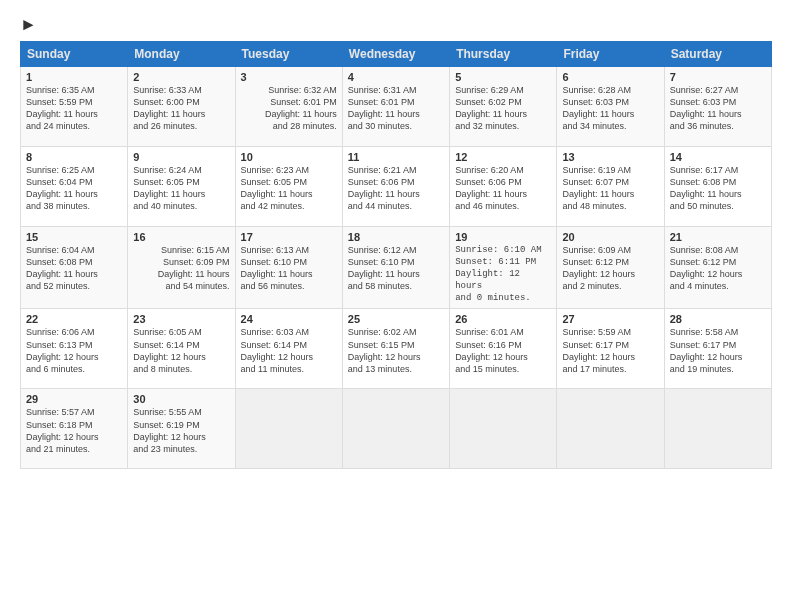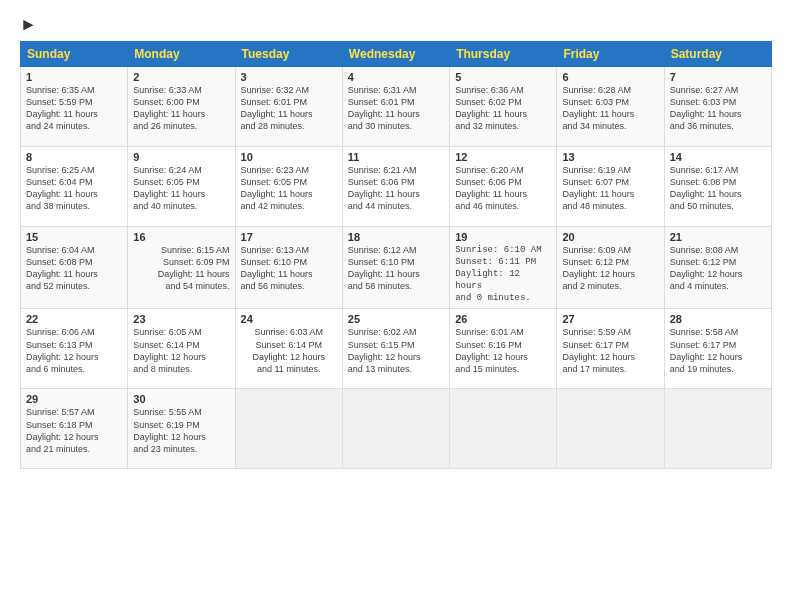--- a/index.html
+++ b/index.html
@@ -46,21 +46,21 @@
       color: #555;
       font-weight: normal;
     }
     .calendar {
       width: 100%;
       border-collapse: collapse;
       font-size: 10px;
     }
     .calendar thead tr th {
       background: #2575c4;
-      color: #fde047;
+      color: #e5e5e5;
       text-align: left;
       padding: 5px 6px;
       font-size: 12px;
       font-weight: bold;
       border: 1px solid #2575c4;
     }
     .calendar tbody tr td {
       vertical-align: top;
       border: 1px solid #ddd;
       padding: 4px 5px;
@@ -135,35 +135,35 @@
           </td>
           <td>
             <span class="day-num">2</span>
             <div class="day-info" style="white-space: pre-line;">Sunrise: 6:33 AM
 Sunset: 6:00 PM
 Daylight: 11 hours
 and 26 minutes.</div>
           </td>
           <td>
             <span class="day-num">3</span>
-            <div class="day-info" style="white-space: pre-line;">Sunrise: 6:32 AM
+            <div class="day-info" style="white-space: pre-line; text-align: right;">Sunrise: 6:32 AM
 Sunset: 6:01 PM
 Daylight: 11 hours
 and 28 minutes.</div>
           </td>
           <td>
             <span class="day-num">4</span>
             <div class="day-info" style="white-space: pre-line;">Sunrise: 6:31 AM
 Sunset: 6:01 PM
 Daylight: 11 hours
 and 30 minutes.</div>
           </td>
           <td>
             <span class="day-num">5</span>
-            <div class="day-info" style="white-space: pre-line;">Sunrise: 6:36 AM
+            <div class="day-info" style="white-space: pre-line;">Sunrise: 6:29 AM
 Sunset: 6:02 PM
 Daylight: 11 hours
 and 32 minutes.</div>
           </td>
           <td>
             <span class="day-num">6</span>
             <div class="day-info" style="white-space: pre-line;">Sunrise: 6:28 AM
 Sunset: 6:03 PM
 Daylight: 11 hours
 and 34 minutes.</div>
@@ -288,21 +288,21 @@
           </td>
           <td>
             <span class="day-num">23</span>
             <div class="day-info" style="white-space: pre-line;">Sunrise: 6:05 AM
 Sunset: 6:14 PM
 Daylight: 12 hours
 and 8 minutes.</div>
           </td>
           <td>
             <span class="day-num">24</span>
-            <div class="day-info" style="white-space: pre-line; text-align: center;">Sunrise: 6:03 AM
+            <div class="day-info" style="white-space: pre-line;">Sunrise: 6:03 AM
 Sunset: 6:14 PM
 Daylight: 12 hours
 and 11 minutes.</div>
           </td>
           <td>
             <span class="day-num">25</span>
             <div class="day-info" style="white-space: pre-line;">Sunrise: 6:02 AM
 Sunset: 6:15 PM
 Daylight: 12 hours
 and 13 minutes.</div>

